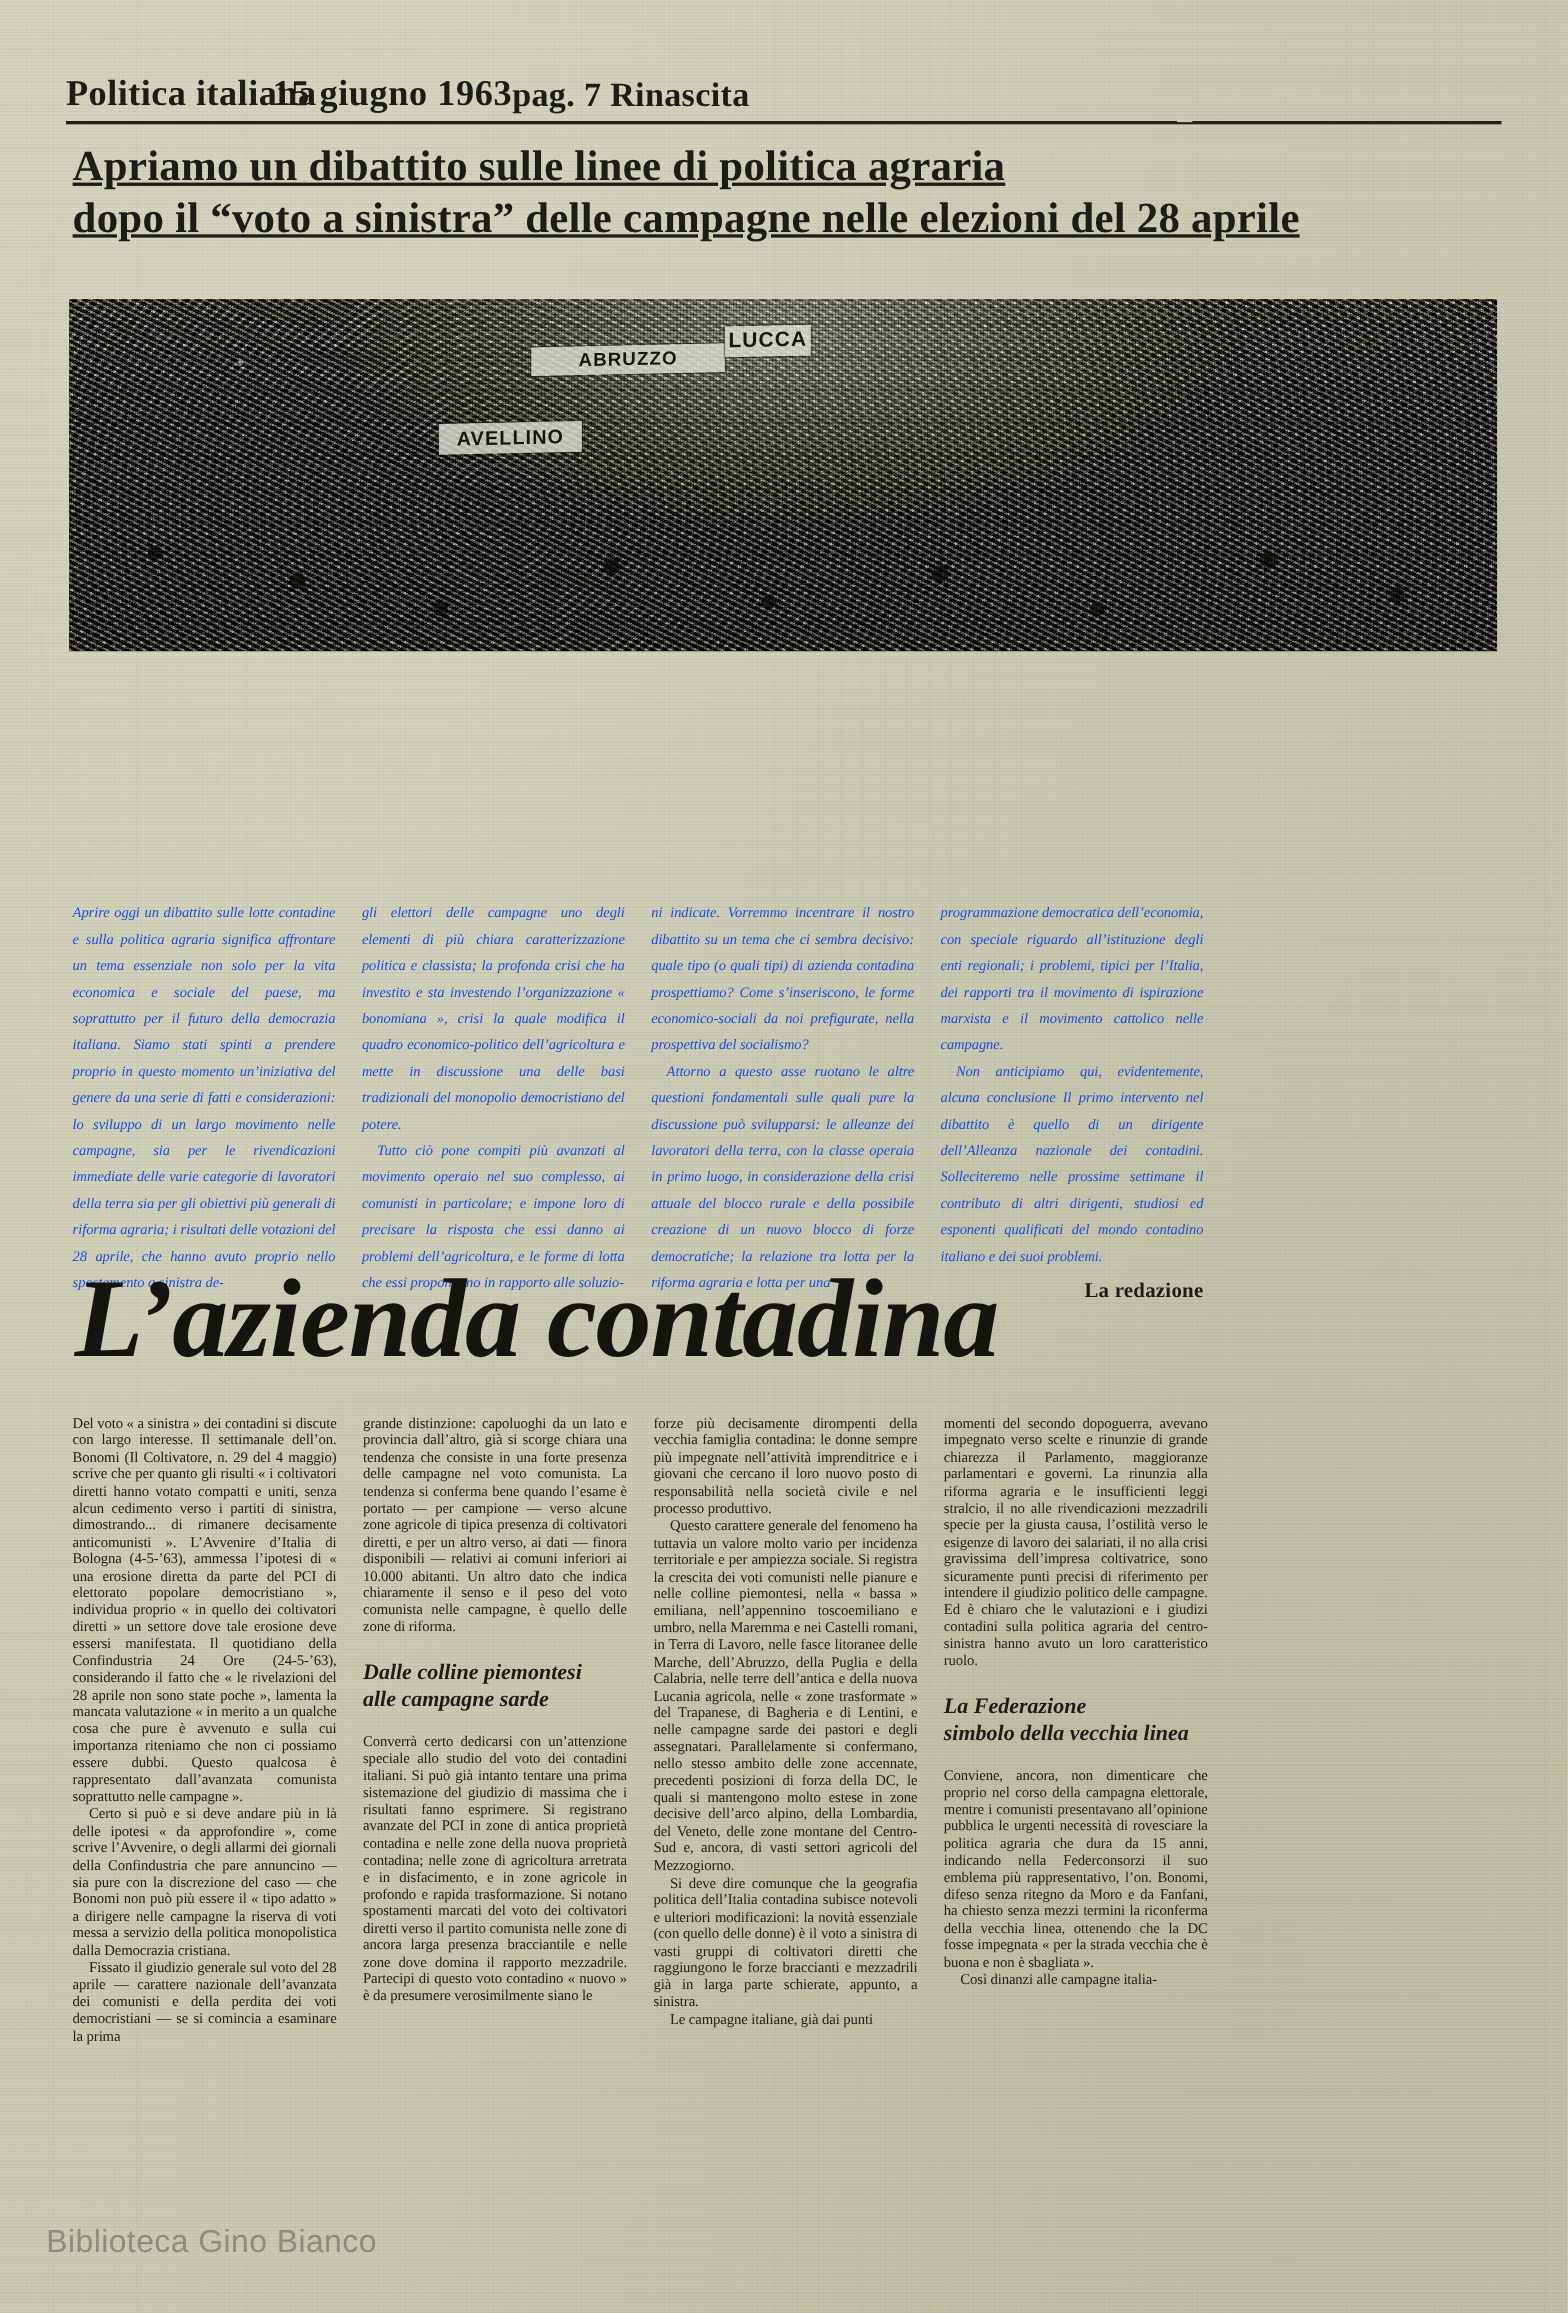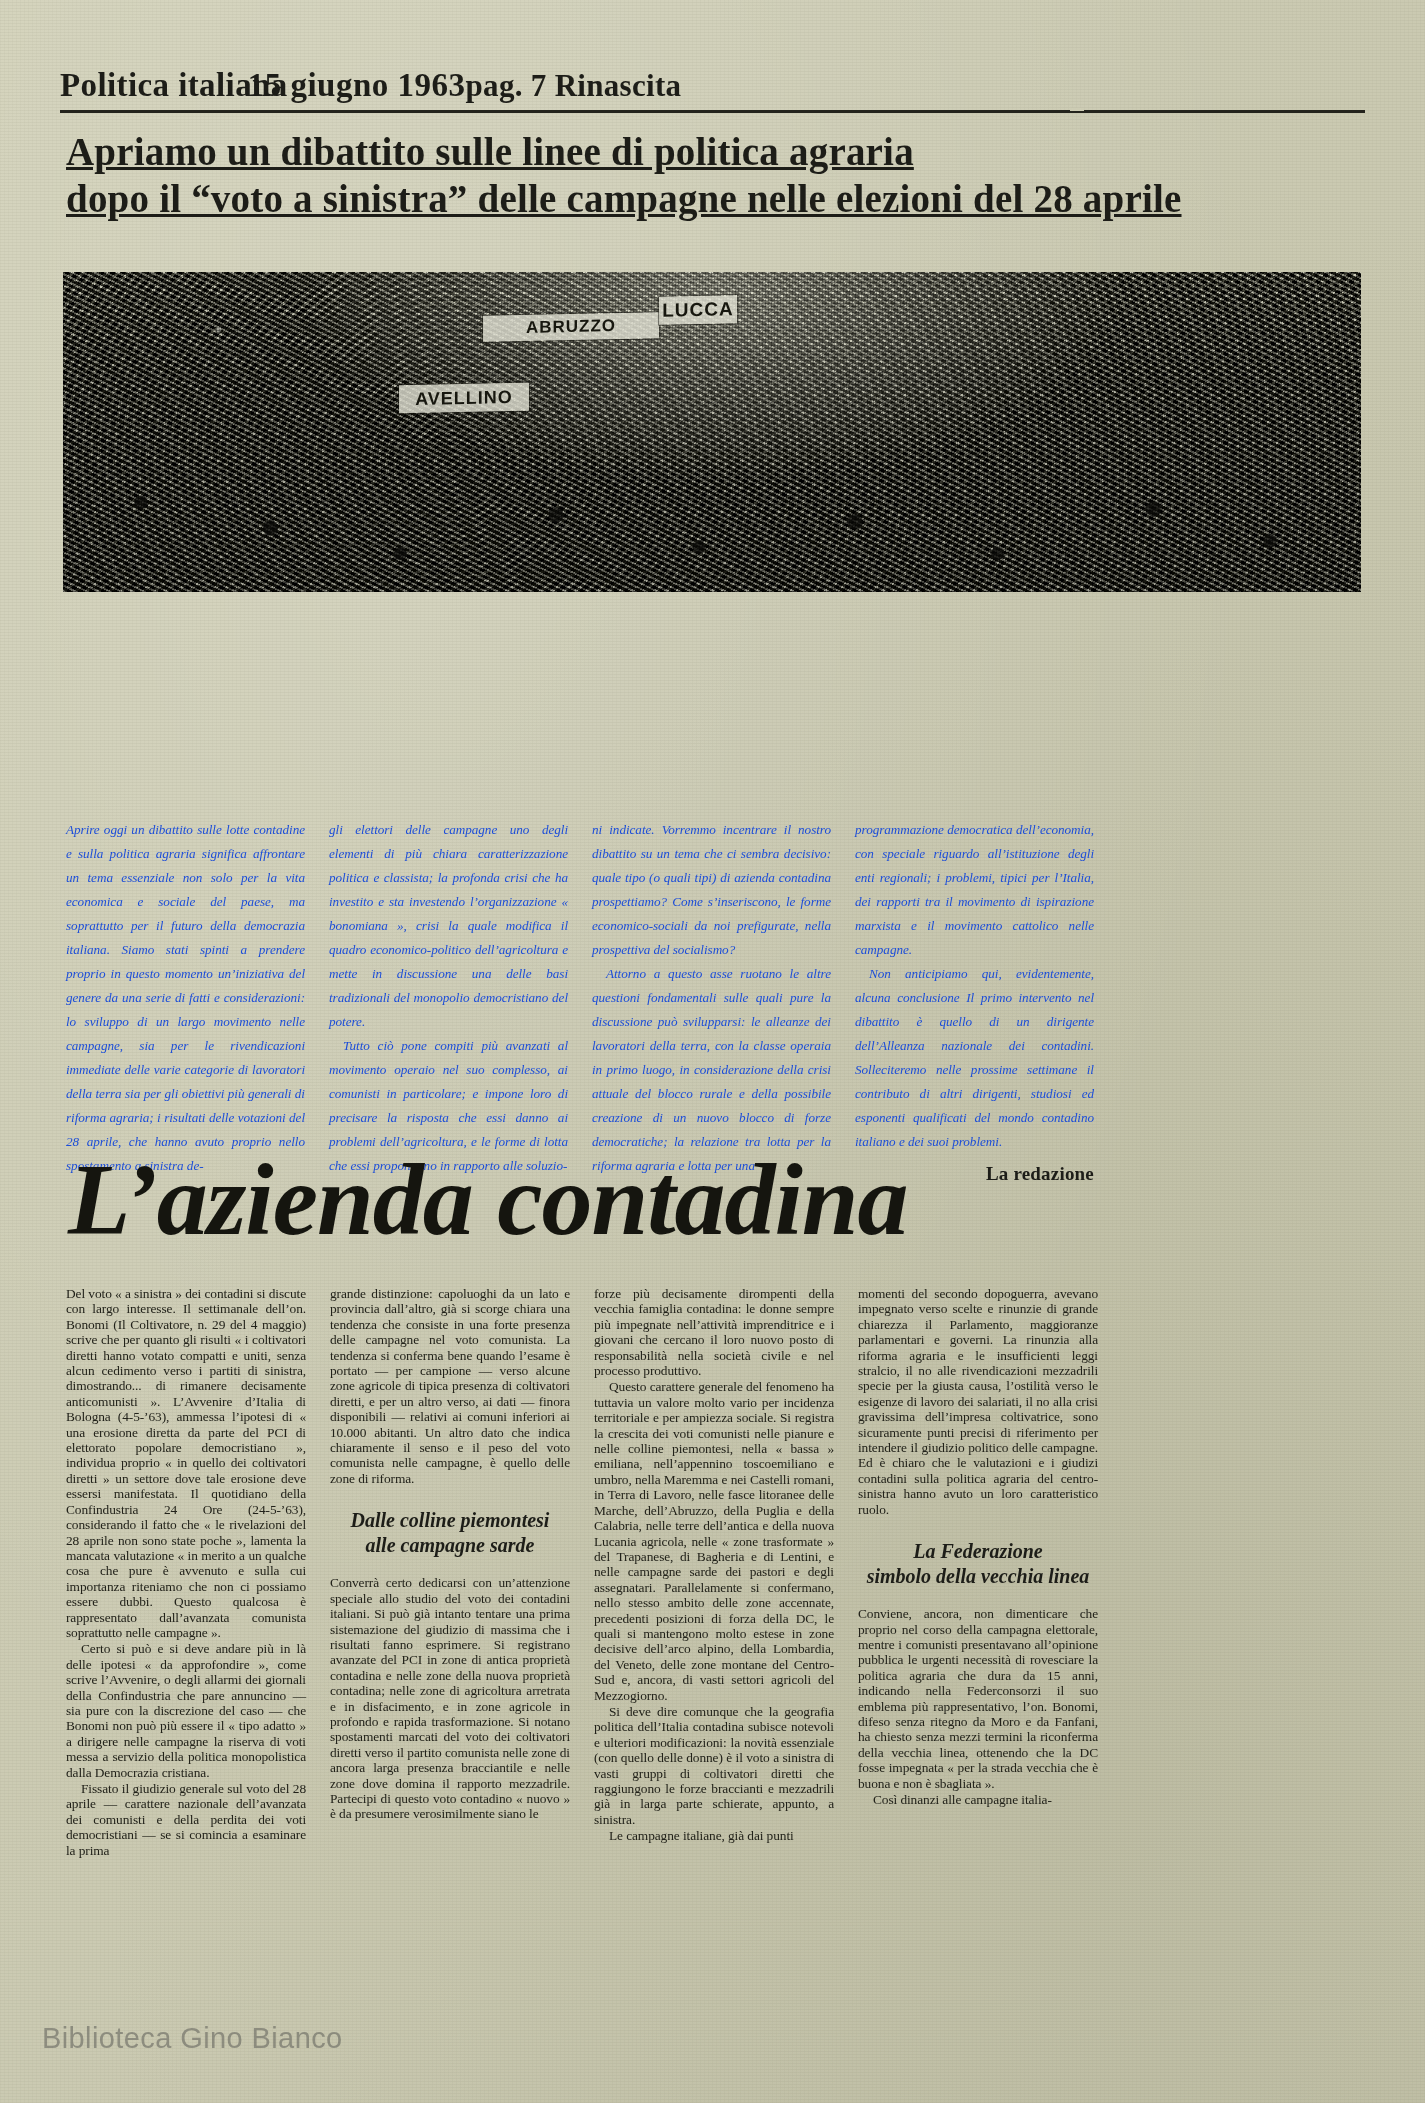--- a/index.html
+++ b/index.html
@@ -164,21 +164,21 @@
     text-align:justify;
     letter-spacing:-.1px;
     color:#22221a;
   }
   .body-cols p + p{text-indent:15px;margin-top:1px;}
   .body-cols .sub{
     font-family:"Liberation Serif", serif;
     font-style:italic;font-weight:bold;
     font-size:20px;line-height:25px;
     margin:22px 0 17px 0;
-    text-align:center;text-indent:0;
+    text-align:left;text-indent:0;
     letter-spacing:0;
   }
   .body-cols .sub span{display:block;}
 
   
   .watermark{
     position:absolute;left:42px;top:2022px;
     font-family:"Liberation Sans", sans-serif;
     font-size:29px;
     color:rgba(92,92,88,.55);

